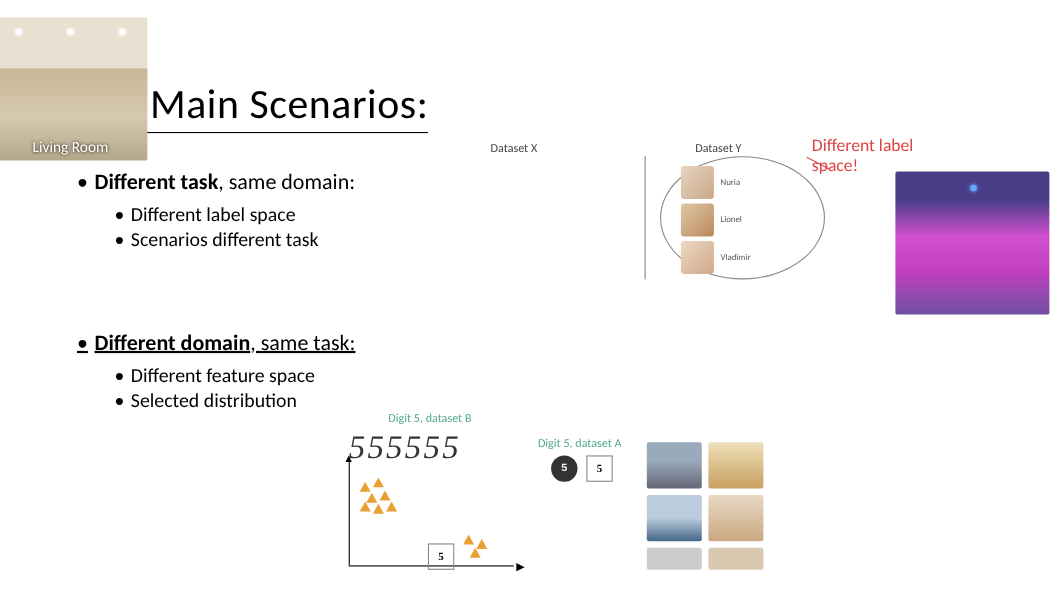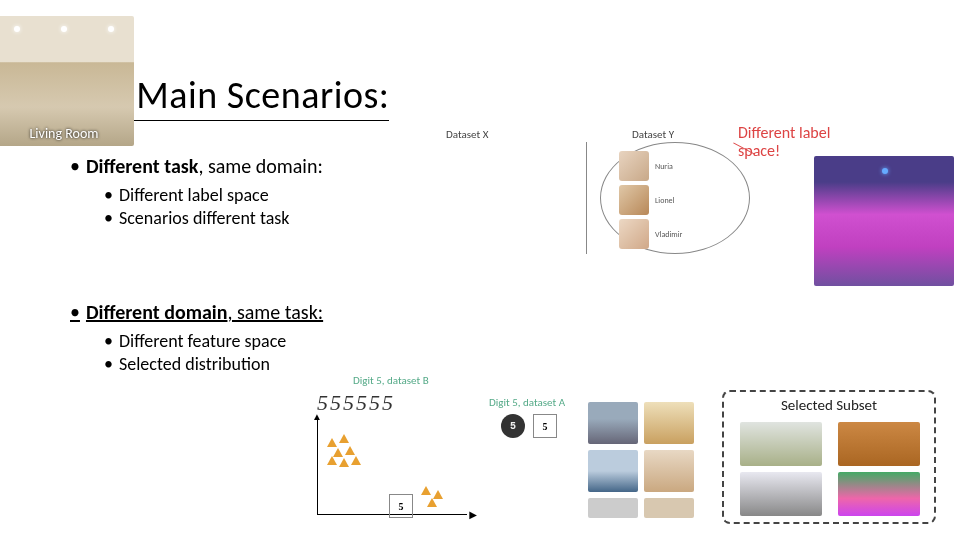--- a/index.html
+++ b/index.html
@@ -132,21 +132,21 @@
     left: 301px;
     top: 374px;
     width: 280px;
     height: 160px;
     font-size: 10px;
   }
   .d5label-b { color:#5a8; position:absolute; left:52px; top:0; font-size:11px;}
   .d5label-a { color:#5a8; position:absolute; left:188px; top:22px; font-size:11px;}
   .digits5 {
     position:absolute; left:16px; top:16px;
-    font-family: Georgia, serif; font-size:22px; font-style:italic; color:#333; letter-spacing:2px;
+    font-family: Georgia, serif; font-size:30px; font-style:italic; color:#333; letter-spacing:2px;
   }
   .axes {
     position:absolute; left:12px; top:46px; width:160px; height:100px;
   }
   .axes .y { position:absolute; left:4px; top:0; width:1px; height:94px; background:#000;}
   .axes .x { position:absolute; left:4px; top:94px; width:150px; height:1px; background:#000;}
   .axes .y::before { content:"▲"; position:absolute; top:-10px; left:-5px; font-size:10px;}
   .axes .x::after { content:"▶"; position:absolute; right:-10px; top:-6px; font-size:10px;}
   .tri { position:absolute; width:0;height:0;border-left:5px solid transparent;border-right:5px solid transparent;border-bottom:9px solid #e8a030;}
   .sq5 {
@@ -258,20 +258,13 @@
   <div class="sq5 c">5</div>
 </div>
 
 <div class="subset">
   <div class="thumb t1"></div>
   <div class="thumb t2"></div>
   <div class="thumb t3"></div>
   <div class="thumb t4"></div>
   <div class="thumb t5"></div>
   <div class="thumb t6"></div>
-  <div class="dashed">
-    <div class="lbl">Selected Subset</div>
-    <div class="sthumb s1"></div>
-    <div class="sthumb s2"></div>
-    <div class="sthumb s3"></div>
-    <div class="sthumb s4"></div>
-  </div>
 </div>
 
 </body></html>

